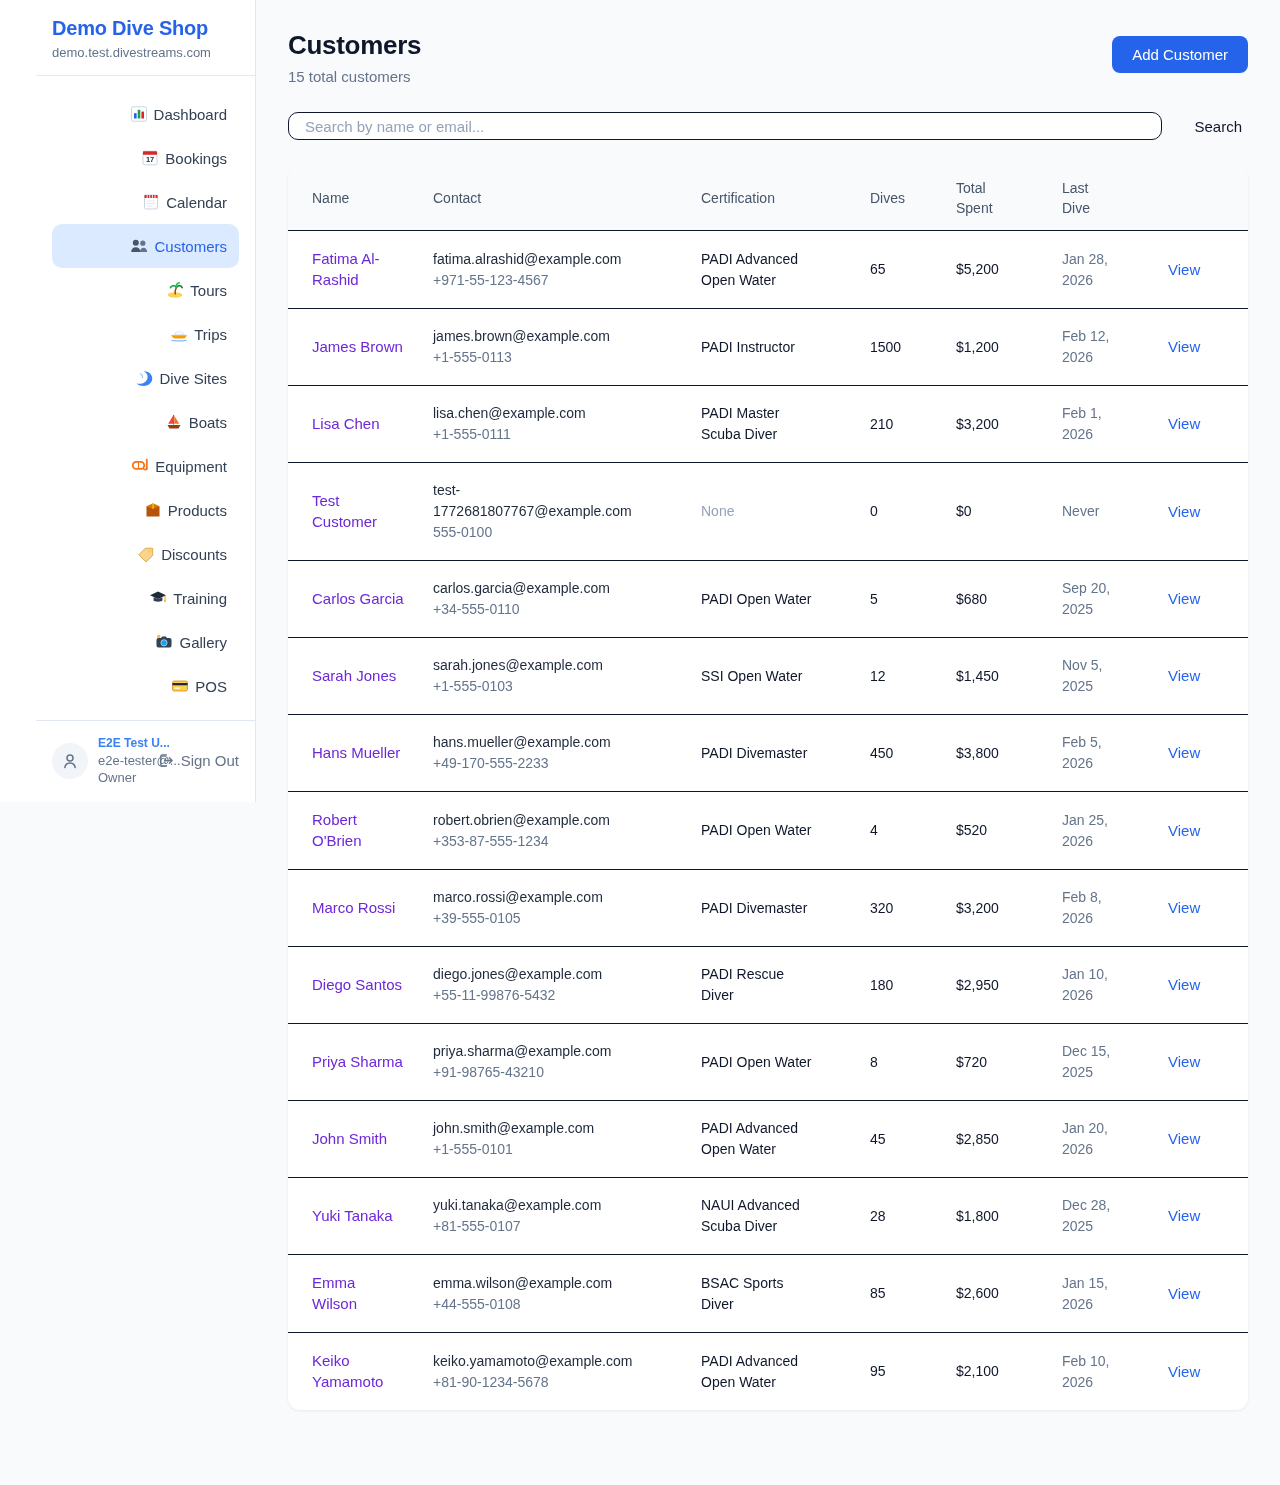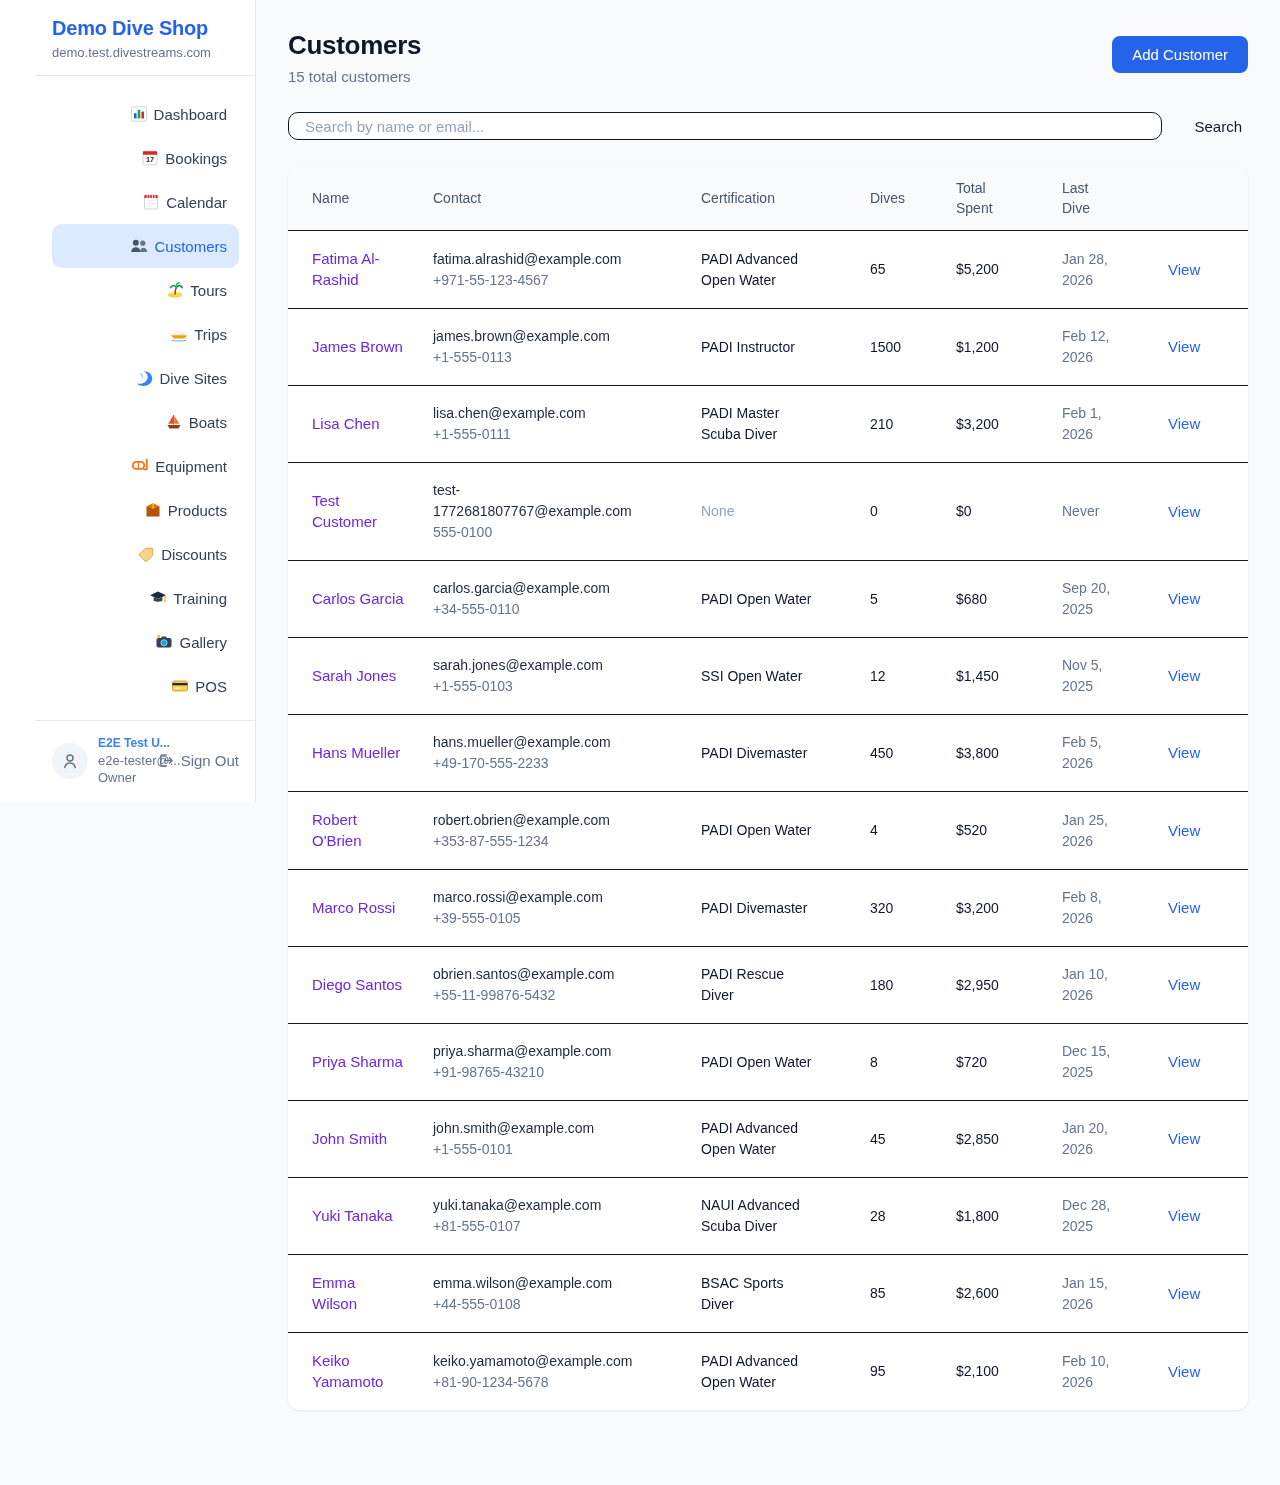--- a/index.html
+++ b/index.html
@@ -390,21 +390,21 @@
     </td>
     <td class="cell-cert"><span>PADI Divemaster</span></td>
     <td class="cell-dives">320</td>
     <td class="cell-spent">$3,200</td>
     <td class="cell-date"><span>Feb 8, 2026</span></td>
     <td><a class="view-link">View</a></td>
   </tr>
             <tr>
     <td><a class="name-link">Diego Santos</a></td>
     <td>
-      <span class="cell-email">obrien.santos@example.com</span>
+      <span class="cell-email">diego.jones@example.com</span>
       <span class="cell-phone">+55-11-99876-5432</span>
     </td>
     <td class="cell-cert"><span>PADI Rescue Diver</span></td>
     <td class="cell-dives">180</td>
     <td class="cell-spent">$2,950</td>
     <td class="cell-date"><span>Jan 10, 2026</span></td>
     <td><a class="view-link">View</a></td>
   </tr>
             <tr>
     <td><a class="name-link">Priya Sharma</a></td>

